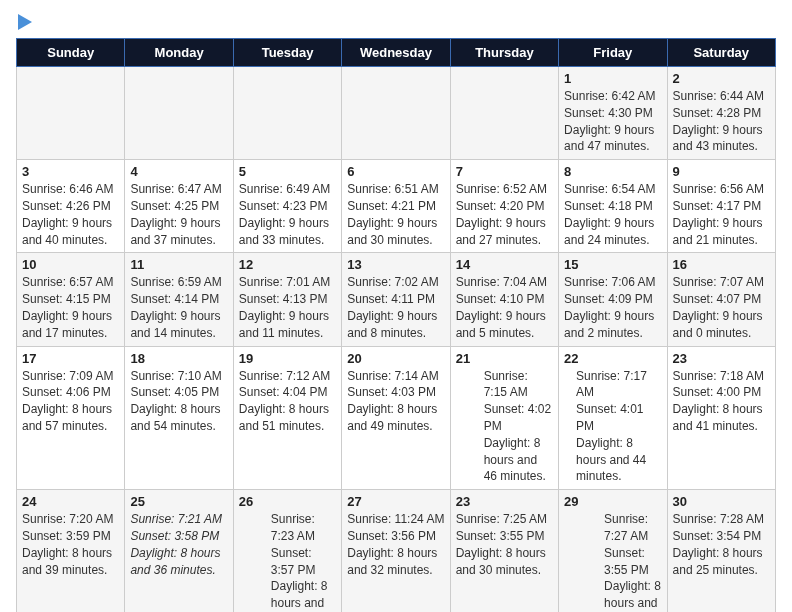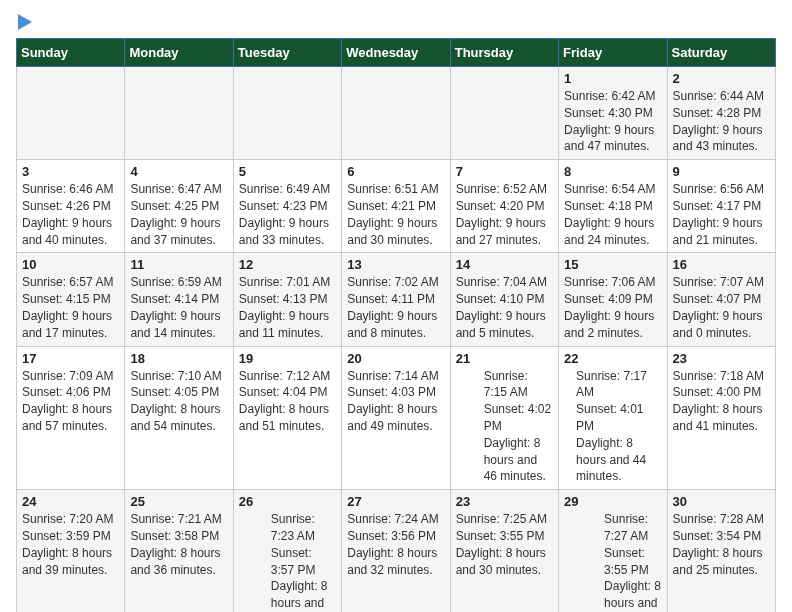--- a/index.html
+++ b/index.html
@@ -49,26 +49,26 @@
       font-size: 16px;
       color: #444;
       margin-top: 2px;
     }
     table {
       width: 100%;
       border-collapse: collapse;
       table-layout: fixed;
     }
     thead th {
-      background: #14532d;
+      background: #0f172a;
       color: #fff;
       font-size: 13px;
       font-weight: bold;
       padding: 6px 4px;
-      text-align: left;
+      text-align: center;
       border: 1px solid #3a6ab0;
     }
     tbody td {
       border: 1px solid #ccc;
       vertical-align: top;
       padding: 4px 5px;
       min-height: 80px;
       height: 80px;
       font-size: 11px;
       color: #333;
@@ -275,33 +275,33 @@
       </tr>
       <tr>
         <td>
           <span class="day-number">24</span>
           <div class="day-info" style="white-space: pre-line;">Sunrise: 7:20 AM
 Sunset: 3:59 PM
 Daylight: 8 hours and 39 minutes.</div>
         </td>
         <td>
           <span class="day-number">25</span>
-          <div class="day-info" style="white-space: pre-line;">Sunrise: 7:21 AM
+          <div class="day-info" style="white-space: pre-line; font-style: italic;">Sunrise: 7:21 AM
 Sunset: 3:58 PM
 Daylight: 8 hours and 36 minutes.</div>
         </td>
         <td>
           <span class="day-number">26</span>
           <div class="day-info" style="white-space: pre-line; margin-left: 32px;">Sunrise: 7:23 AM
 Sunset: 3:57 PM
 Daylight: 8 hours and 34 minutes.</div>
         </td>
         <td>
           <span class="day-number">27</span>
-          <div class="day-info" style="white-space: pre-line;">Sunrise: 7:24 AM
+          <div class="day-info" style="white-space: pre-line;">Sunrise: 11:24 AM
 Sunset: 3:56 PM
 Daylight: 8 hours and 32 minutes.</div>
         </td>
         <td>
           <span class="day-number">23</span>
           <div class="day-info" style="white-space: pre-line;">Sunrise: 7:25 AM
 Sunset: 3:55 PM
 Daylight: 8 hours and 30 minutes.</div>
         </td>
         <td>

